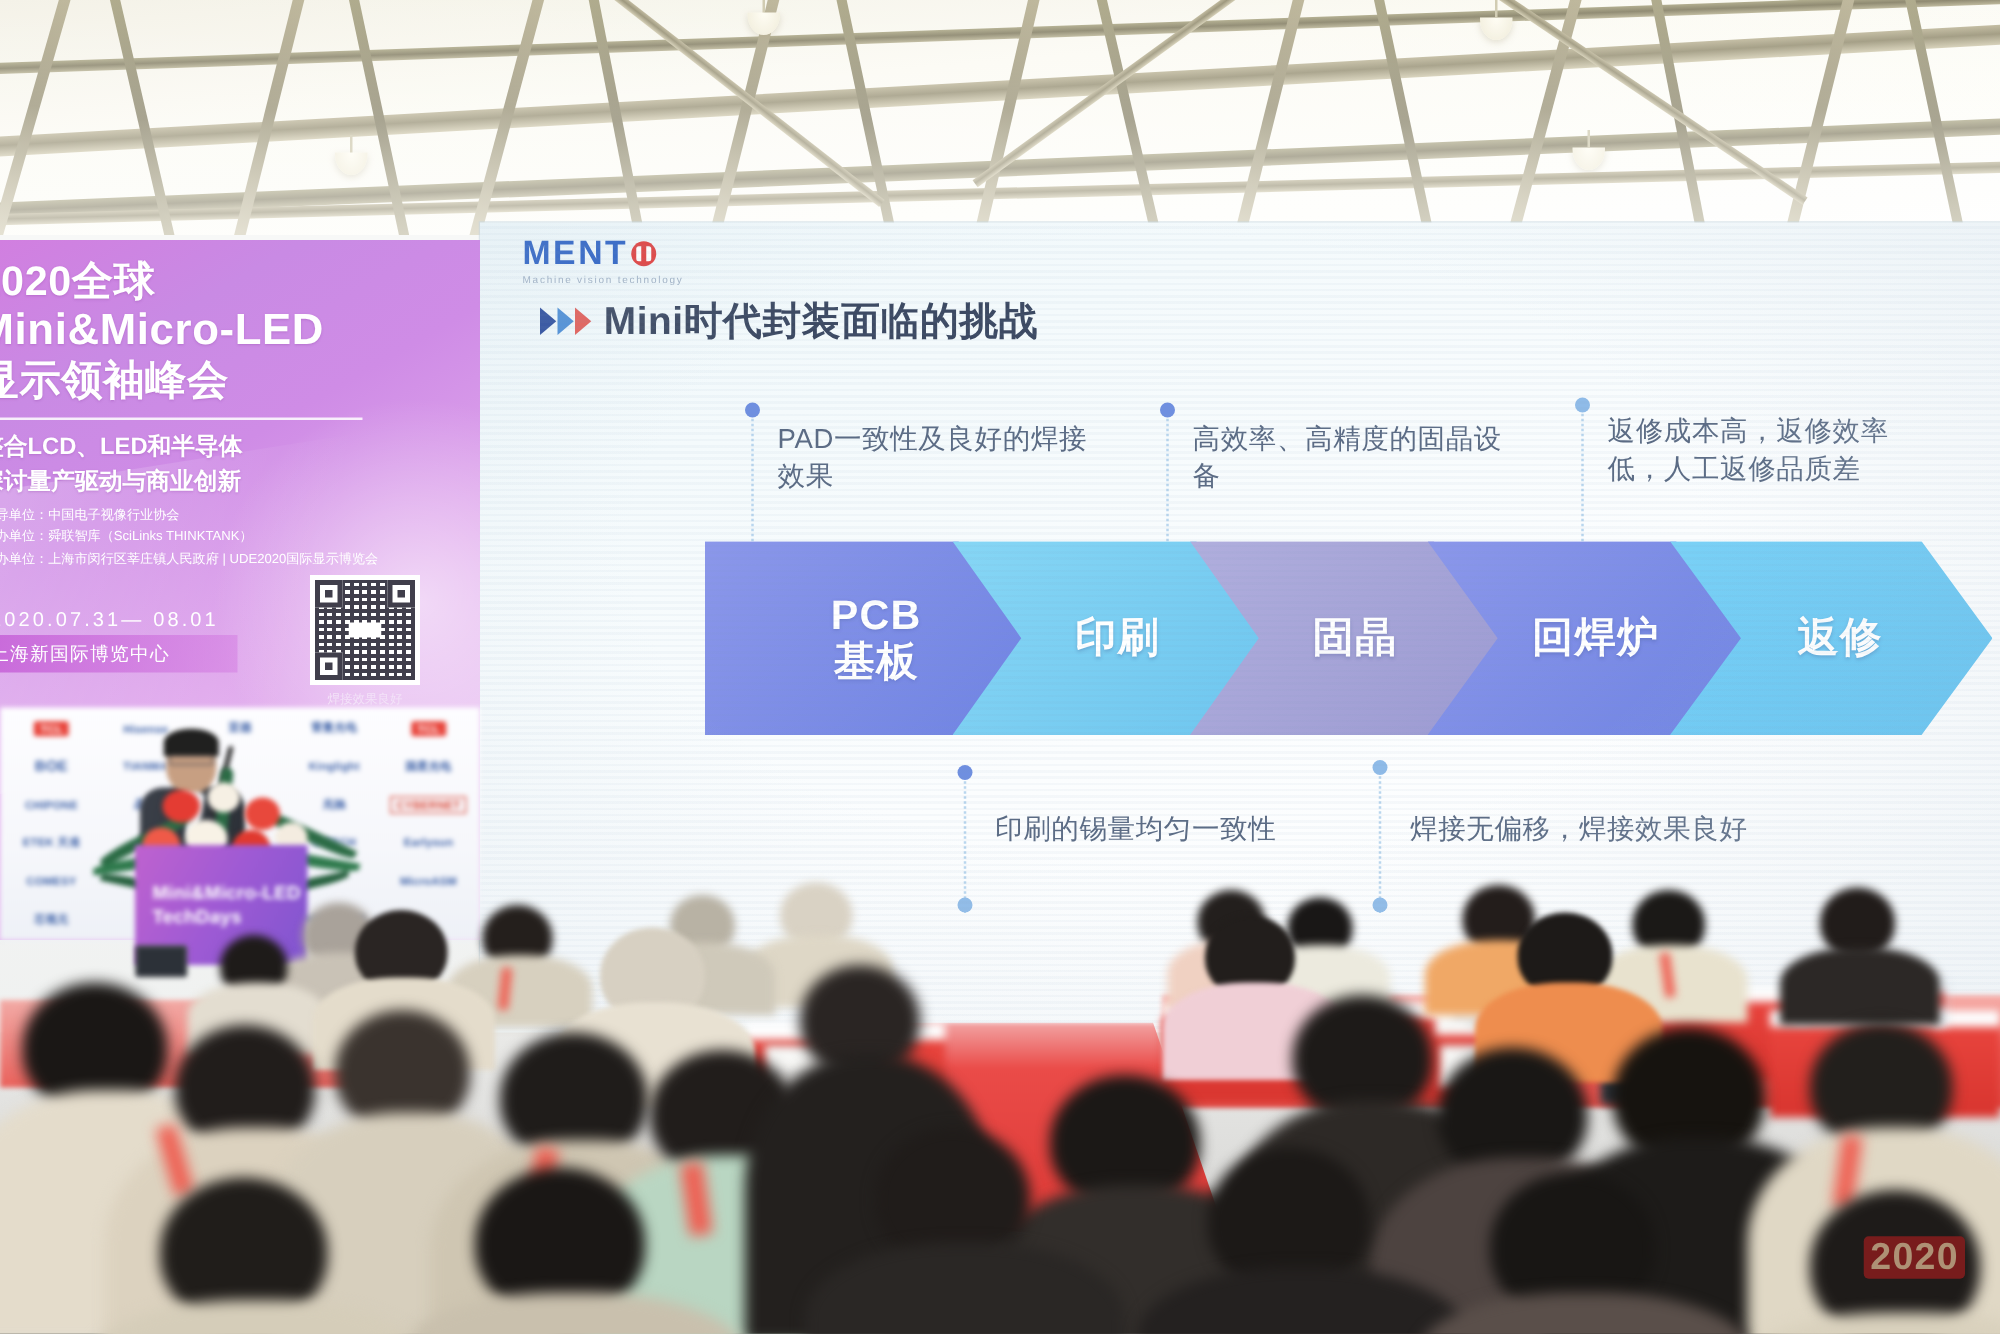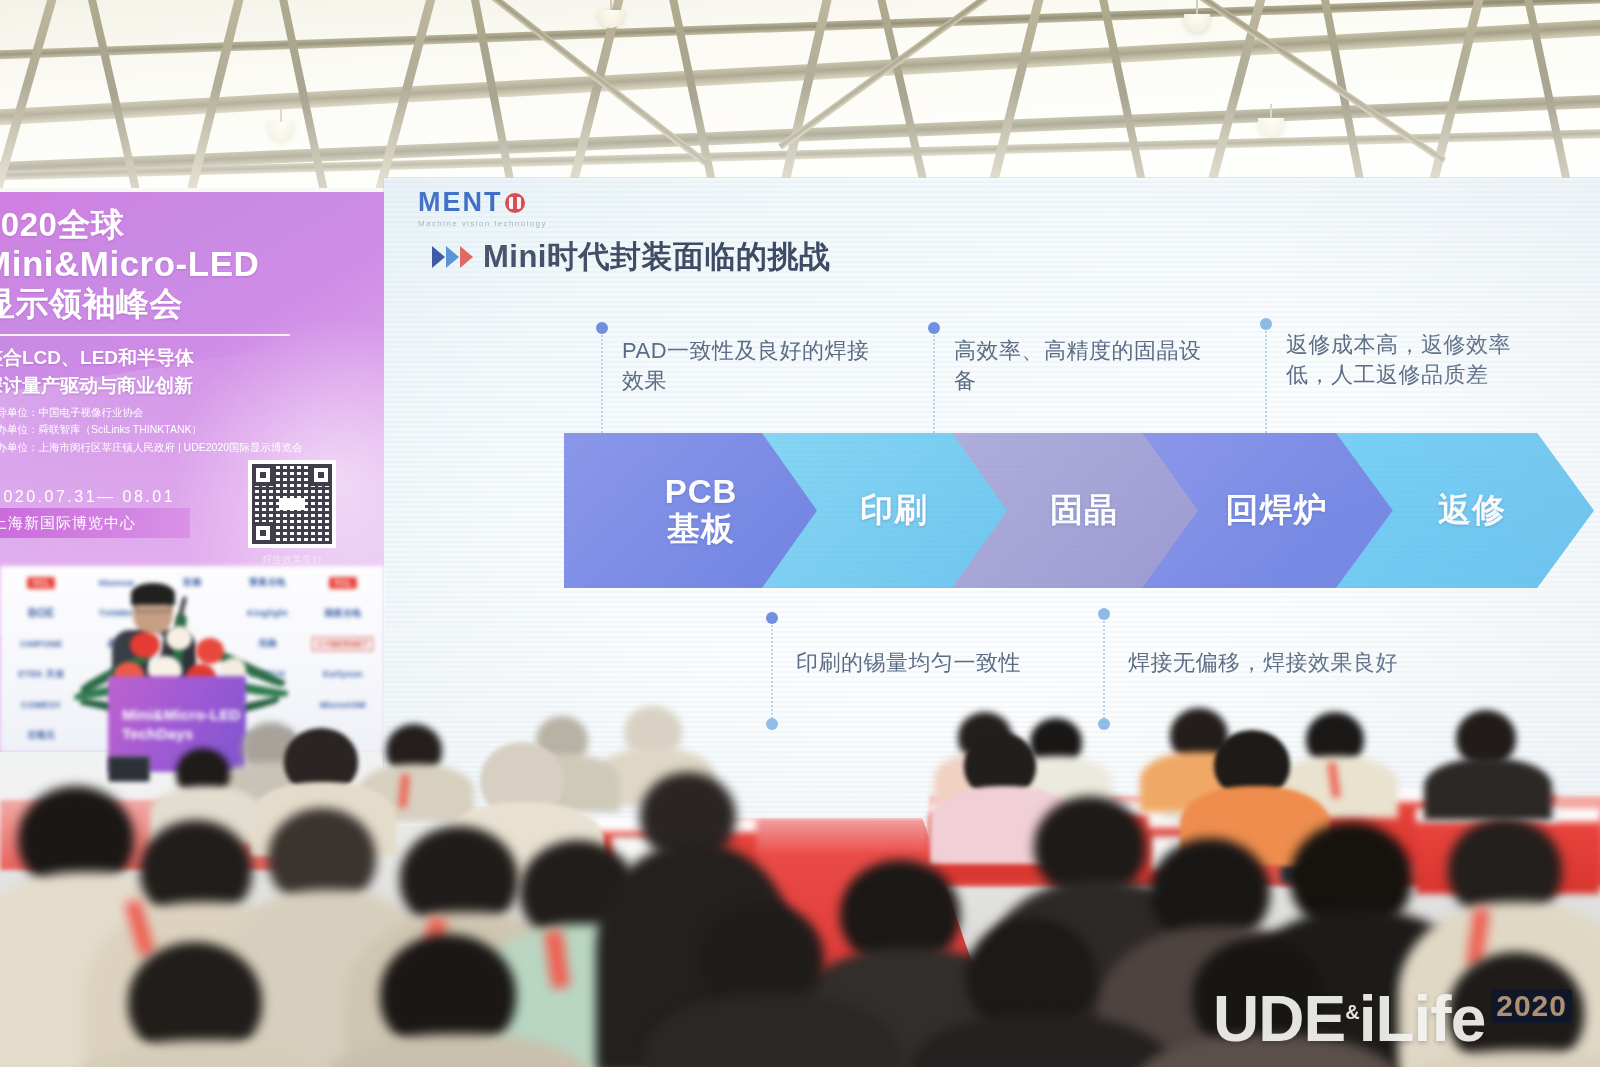--- a/index.html
+++ b/index.html
@@ -315,21 +315,21 @@
     display:flex; align-items:flex-end; gap:6px;
     color:#f3f3f1; opacity:.93;
   }
   .wm-main{
     font-size:64px; font-weight:bold; letter-spacing:-1px; line-height:.9;
     text-shadow:0 2px 5px rgba(40,30,25,.28);
   }
   .wm-amp{ font-size:20px; font-weight:bold; vertical-align:super; }
   .wm-year{
     font-size:30px; font-weight:bold; color:#b99a7c;
-    background:#0f172a; border-radius:4px; padding:0 5px;
+    background:#7f1d1d; border-radius:4px; padding:0 5px;
     align-self:flex-start; margin-bottom:26px;
     letter-spacing:1px;
   }
   .blur-soft{ filter:blur(2.2px); }
   .blur-mid{ filter:blur(3.5px); }
   .blur-hi{ filter:blur(5.5px); }
 </style>
 </head>
 <body>
 
@@ -701,17 +701,16 @@
     <div class="shoulders blur-hi" style="left:70px;top:350px;width:272px;height:108px;background:#d5cdb9;"></div>
 
     <div class="head blur-hi" style="left:1192px;top:248px;width:132px;height:118px;background:#181614;"></div>
     <div class="shoulders blur-hi" style="left:1134px;top:344px;width:268px;height:110px;background:#5a4f4a;"></div>
 
     <div class="head blur-hi" style="left:1448px;top:262px;width:136px;height:120px;background:#1e1b19;"></div>
     <div class="shoulders blur-hi" style="left:1390px;top:360px;width:270px;height:100px;background:#d9d1bd;"></div>
   </div>
 
   <div class="watermark">
-    <span class="wm-main"><span>UDE</span><span class="wm-amp">&amp;</span><span>iLife</span></span>
     <span class="wm-year">2020</span>
   </div>
 
 </div>
 
 </body></html>

